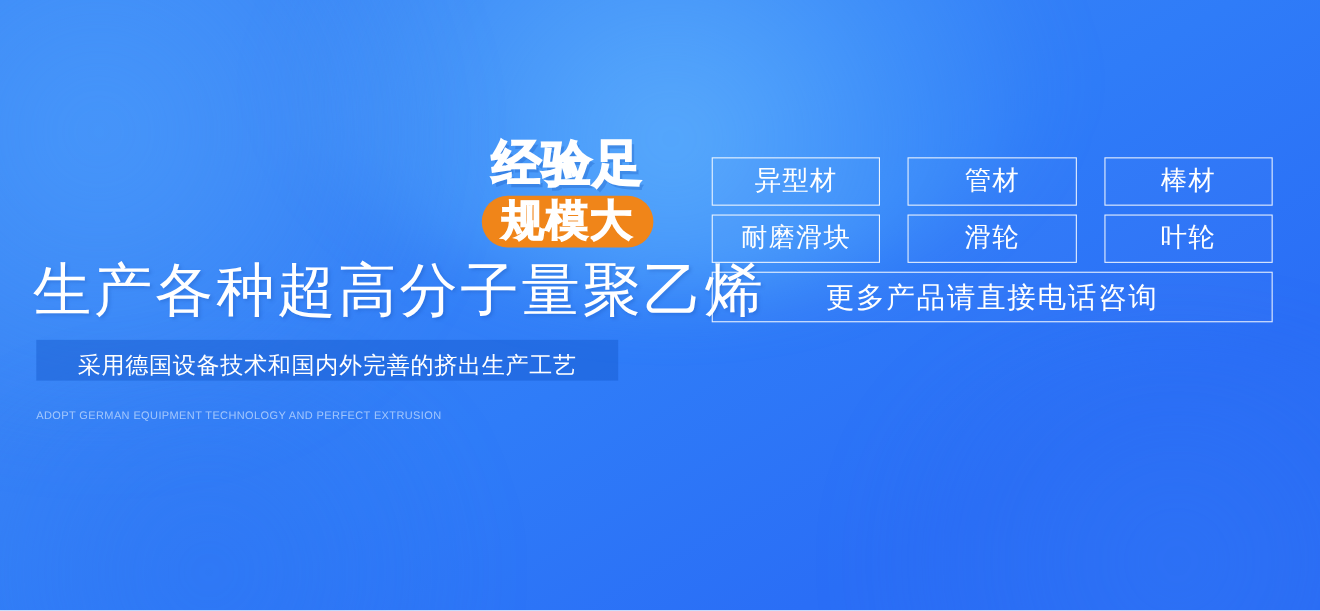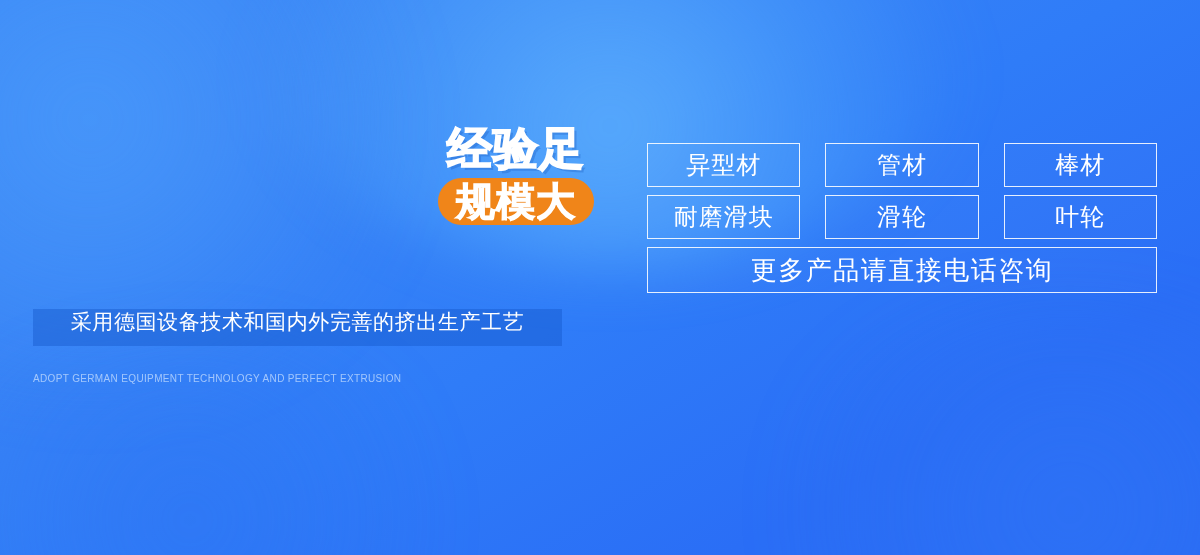--- a/index.html
+++ b/index.html
@@ -148,21 +148,21 @@
   }
 
   .tagline-band {
     position: absolute;
     left: 33px;
     top: 309px;
     width: 529px;
     height: 37px;
     background: rgba(18,86,200,0.42);
     display: flex;
-    align-items: flex-start;
+    align-items: flex-end;
     justify-content: center;
   }
   .tagline-band span {
     font-size: 21px;
     line-height: 26px;
     color: #ffffff;
     letter-spacing: 0.6px;
     white-space: nowrap;
     font-weight: 400;
   }
@@ -240,20 +240,21 @@
     <div class="headline-row">
 
       <div class="badge-stack">
         <div class="badge-top">经验足</div>
         <div class="badge-bottom">
           <span>规模大</span>
         </div>
       </div>
     </div>
 
+    <div class="subhead">生产各种超高分子量聚乙烯</div>
 
     <div class="tagline-band">
       <span>采用德国设备技术和国内外完善的挤出生产工艺</span>
     </div>
 
     <div class="eng-lines">
       <div>ADOPT GERMAN EQUIPMENT TECHNOLOGY AND PERFECT EXTRUSION</div>
     </div>
 
   </div>

